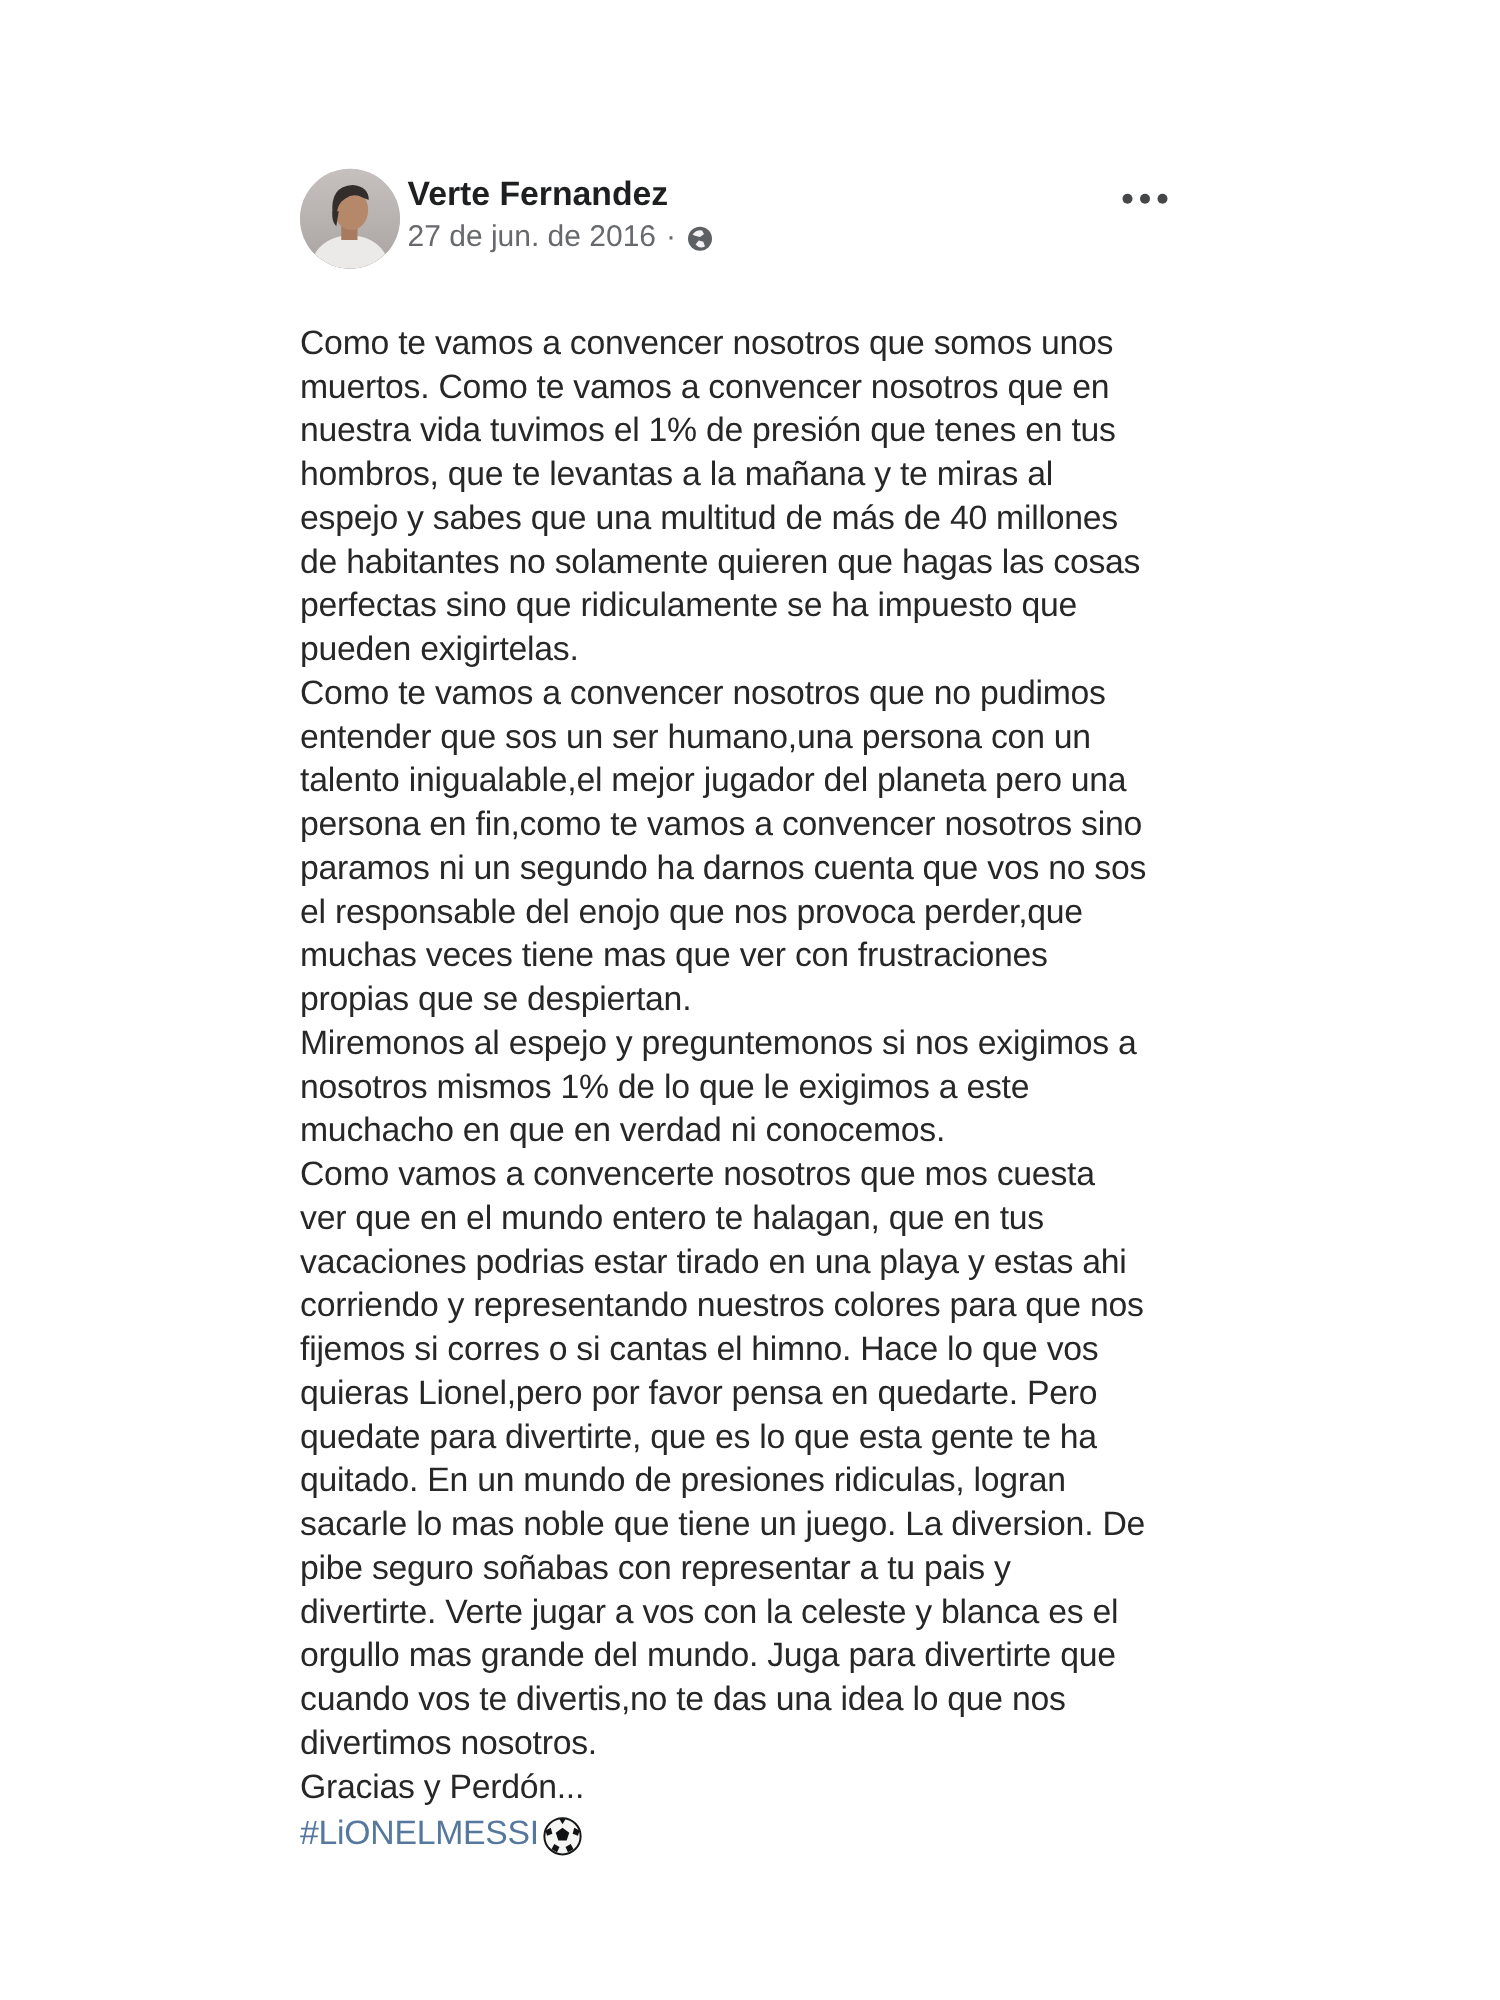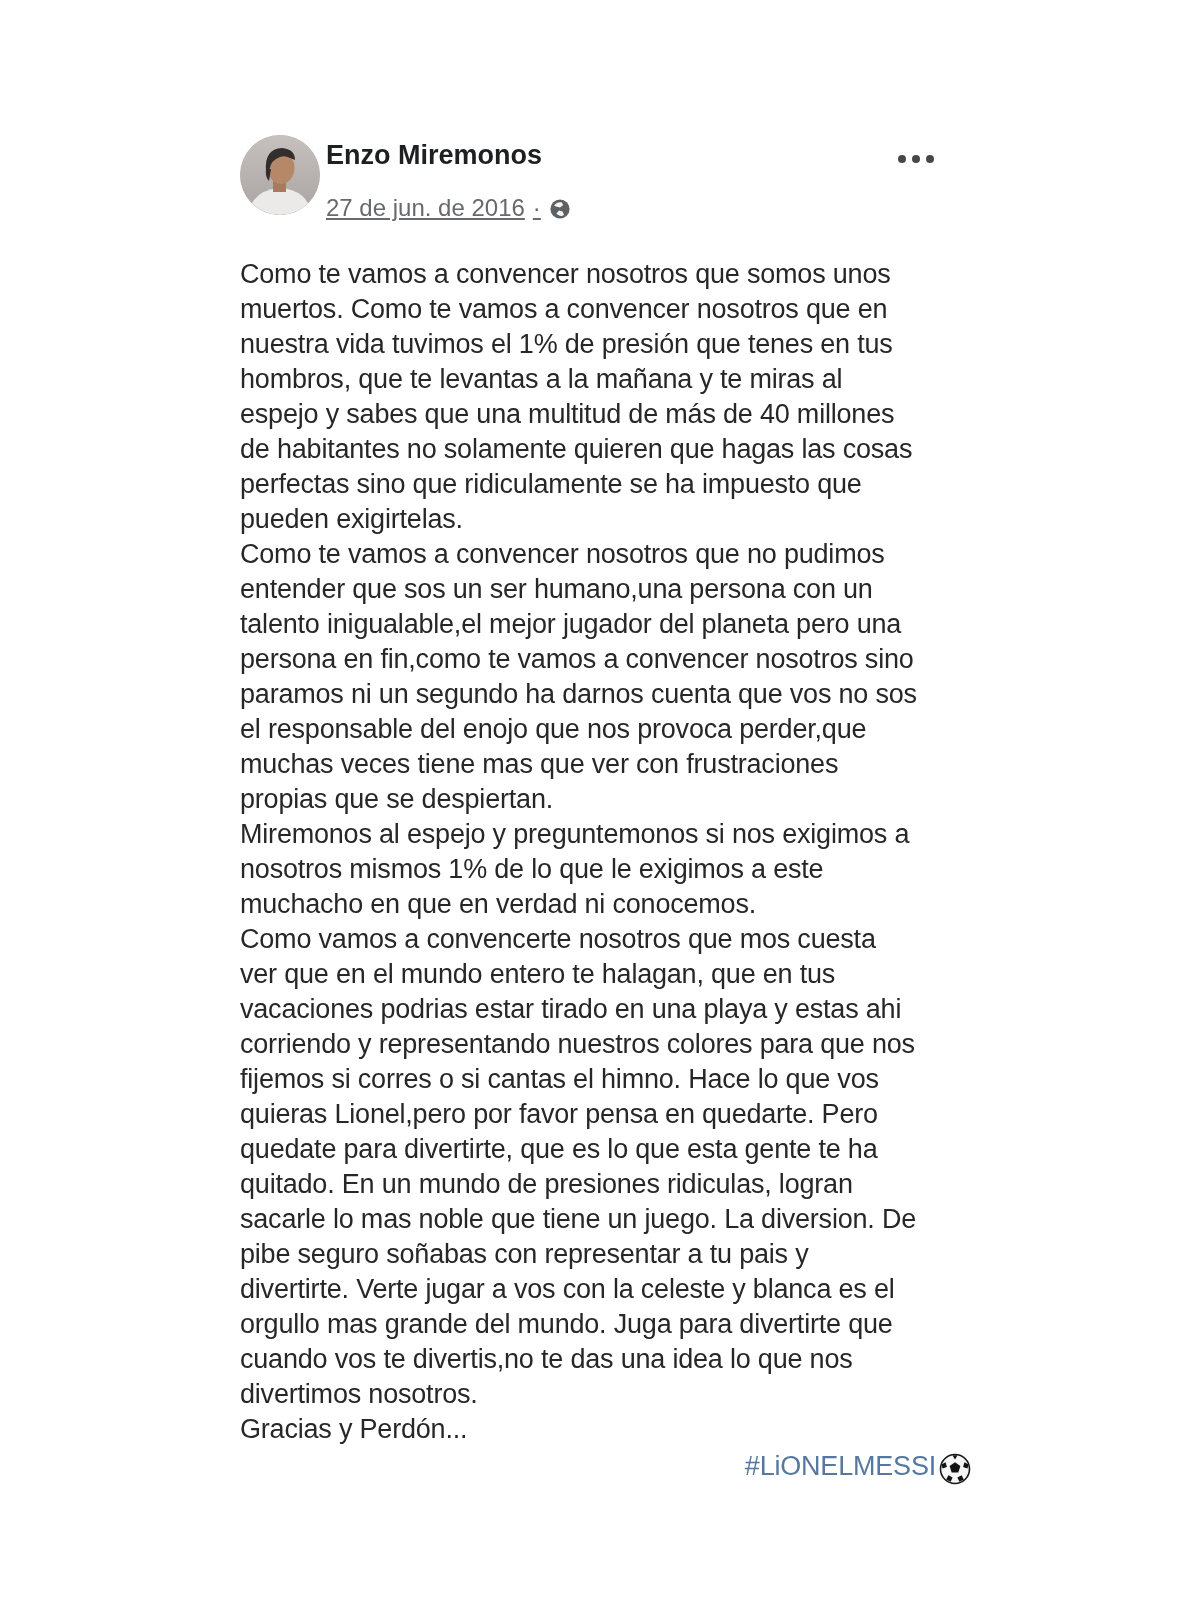--- a/index.html
+++ b/index.html
@@ -43,28 +43,27 @@
     top: 7px;
   }
   .author {
     font-size: 27px;
     font-weight: bold;
     color: #1d1f21;
     line-height: 30px;
     cursor: pointer;
   }
   .meta {
-    margin-top: 24px;
+    margin-top: 6px;
     font-size: 24px;
     color: #67696c;
     display: flex;
     align-items: center;
     gap: 8px;
     line-height: 28px;
-    text-decoration: underline;
   }
   .meta .globe { display: inline-flex; margin-top: 2px; }
   .more-button {
     position: absolute;
     right: 36px;
     top: 16px;
     display: flex;
     gap: 6px;
     padding: 6px 2px;
     cursor: pointer;
@@ -82,21 +81,20 @@
     letter-spacing: -0.2px;
     color: #272727;
     white-space: pre;
   }
   .hashtag-line {
     display: flex;
     align-items: center;
     height: 38px;
     font-size: 27px;
     letter-spacing: -0.2px;
-    justify-content: flex-end;
   }
   .hashtag {
     color: #56789e;
     text-decoration: none;
     cursor: pointer;
   }
   .ball {
     display: inline-flex;
     margin-left: 2px;
     margin-top: 6px;
@@ -127,21 +125,21 @@
             <rect x="33" y="42" width="13" height="15" fill="#a87a5f"></rect>
             <ellipse cx="41" cy="33" rx="13.5" ry="16" fill="#b5886a"></ellipse>
             <path d="M50 30 q4 2 3 5 l-3 2 z" fill="#b5886a"></path>
             <path d="M26 36 Q24 14 42 13 Q55 14 55 25 L50 23 Q43 19 36 24 Q29 28 29 40 Z" fill="#332e2b"></path>
             <path d="M26 34 q-1 8 3 12 l2 -12 z" fill="#332e2b"></path>
           </g>
         </svg>
       </div>
 
       <div class="header-text">
-        <div class="author">Enzo Miremonos</div>
+        <div class="author">Verte Fernandez</div>
         <div class="meta">
           <span>27 de jun. de 2016</span>
           <span>·</span>
           <span class="globe">
             <svg width="22" height="22" viewBox="0 0 22 22">
               <circle cx="11" cy="11" r="9.6" fill="#5e6164"></circle>
               <path d="M5 7.6 Q8 3.6 12.6 4.3 L14.2 7.1 L11 9.6 L7 8.6 Z" fill="#ffffff" opacity="0.92"></path>
               <path d="M7.4 15.6 L10 12.4 L13.6 13.4 L15 17 Q11 19.6 7.4 15.6 Z" fill="#ffffff" opacity="0.92"></path>
             </svg>
           </span>

